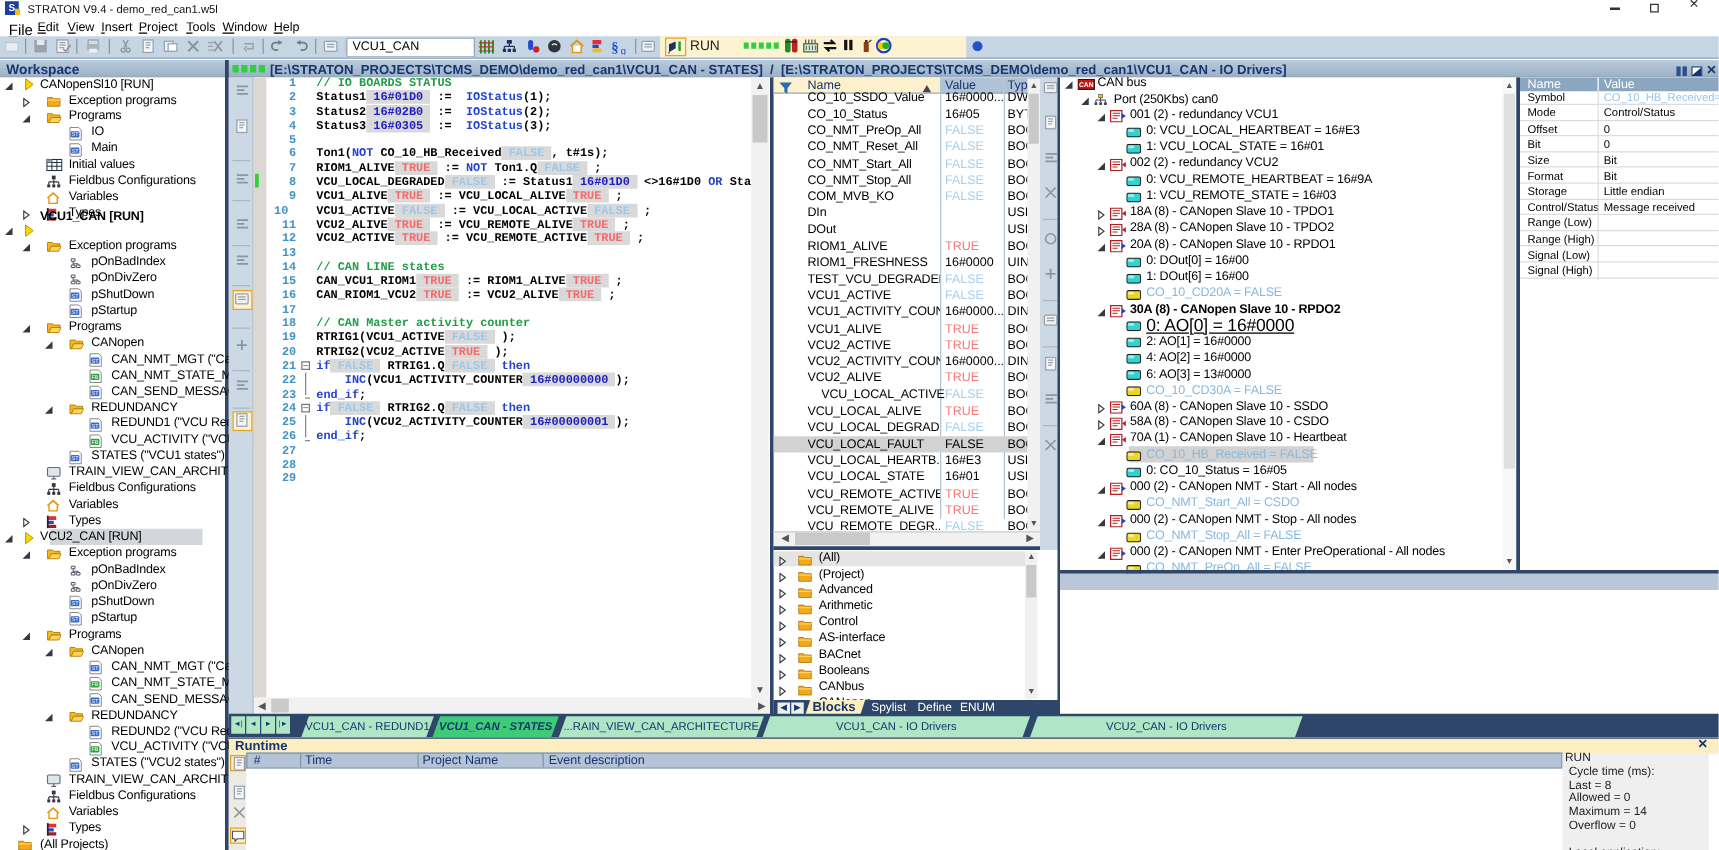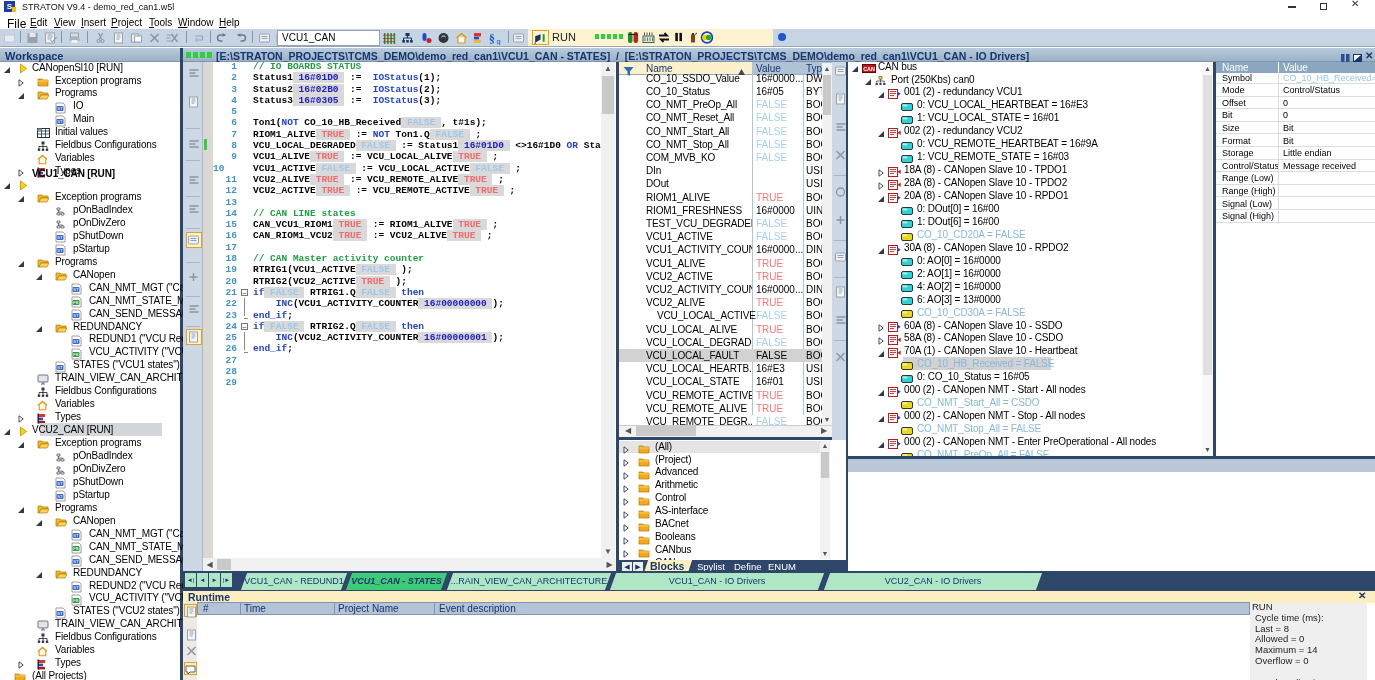--- a/index.html
+++ b/index.html
@@ -544,21 +544,21 @@
 <div style="position:absolute;left:213px;top:61px;width:24px;color:#4193c7;font-family:'Liberation Mono',monospace;font-size:9.5px;font-weight:bold;">
     <div style="height:11.3px;line-height:11.3px;text-align:right;">1</div>
     <div style="height:11.3px;line-height:11.3px;text-align:right;">2</div>
     <div style="height:11.3px;line-height:11.3px;text-align:right;">3</div>
     <div style="height:11.3px;line-height:11.3px;text-align:right;">4</div>
     <div style="height:11.3px;line-height:11.3px;text-align:right;">5</div>
     <div style="height:11.3px;line-height:11.3px;text-align:right;">6</div>
     <div style="height:11.3px;line-height:11.3px;text-align:right;">7</div>
     <div style="height:11.3px;line-height:11.3px;text-align:right;">8</div>
     <div style="height:11.3px;line-height:11.3px;text-align:right;">9</div>
-    <div style="height:11.3px;line-height:11.3px;text-align:left;">10</div>
+    <div style="height:11.3px;line-height:11.3px;text-align:center;">10</div>
     <div style="height:11.3px;line-height:11.3px;text-align:right;">11</div>
     <div style="height:11.3px;line-height:11.3px;text-align:right;">12</div>
     <div style="height:11.3px;line-height:11.3px;text-align:right;">13</div>
     <div style="height:11.3px;line-height:11.3px;text-align:right;">14</div>
     <div style="height:11.3px;line-height:11.3px;text-align:right;">15</div>
     <div style="height:11.3px;line-height:11.3px;text-align:right;">16</div>
     <div style="height:11.3px;line-height:11.3px;text-align:right;">17</div>
     <div style="height:11.3px;line-height:11.3px;text-align:right;">18</div>
     <div style="height:11.3px;line-height:11.3px;text-align:right;">19</div>
     <div style="height:11.3px;line-height:11.3px;text-align:right;">20</div>
@@ -1001,26 +1001,26 @@
     </svg></div>
 <div style="position:absolute;left:917px;top:227.8px;height:13px;line-height:13px;font-size:10px;color:#88b8e0;letter-spacing:-0.15px;white-space:nowrap;">CO_10_CD20A = FALSE</div>
 <div style="position:absolute;left:877px;top:243.3px;width:8px;height:8px;"><svg width="8" height="8" viewBox="0 0 8 8">
       <path d="M7 1v6H1z" fill="#333a44"></path>
     </svg></div>
 <div style="position:absolute;left:888px;top:242.3px;width:14px;height:10px;"><svg width="13" height="10" viewBox="0 0 13 10">
       <rect x="0.5" y="0.5" width="9" height="9" fill="#fff" stroke="#b02020" stroke-width="1"></rect>
       <path d="M2 2.6h6M2 4.6h6M2 6.6h4" stroke="#b02020" stroke-width="0.9"></path>
       <path d="M9.5 2.5l3.2 2.2l-3.2 2.2z" fill="#2040d0"></path>
     </svg></div>
-<div style="position:absolute;left:904px;top:240.8px;height:13px;line-height:13px;font-size:10px;color:#000;letter-spacing:-0.15px;white-space:nowrap;">30A (8) - CANopen Slave 10 - RPDO2</div>
+<div style="position:absolute;left:904px;top:240.8px;height:13px;line-height:13px;font-size:10px;color:#000;letter-spacing:-0.15px;white-space:nowrap;font-weight:bold;">30A (8) - CANopen Slave 10 - RPDO2</div>
 <div style="position:absolute;left:901px;top:255.2px;width:14px;height:10px;"><svg width="12" height="8" viewBox="0 0 12 8">
       <rect x="0.5" y="0.5" width="11" height="7" rx="1.5" fill="#2fd3d3" stroke="#222" stroke-width="0.9"></rect>
       <rect x="1.4" y="1.3" width="5" height="2.2" rx="1" fill="#ffffff" opacity="0.55"></rect>
     </svg></div>
-<div style="position:absolute;left:917px;top:253.8px;height:13px;line-height:13px;font-size:10px;color:#000;letter-spacing:-0.15px;white-space:nowrap;">0: AO[0] = 16#0000</div>
+<div style="position:absolute;left:917px;top:253.8px;height:13px;line-height:13px;font-size:14px;color:#000;letter-spacing:-0.15px;white-space:nowrap;text-decoration:underline;">0: AO[0] = 16#0000</div>
 <div style="position:absolute;left:901px;top:268.2px;width:14px;height:10px;"><svg width="12" height="8" viewBox="0 0 12 8">
       <rect x="0.5" y="0.5" width="11" height="7" rx="1.5" fill="#2fd3d3" stroke="#222" stroke-width="0.9"></rect>
       <rect x="1.4" y="1.3" width="5" height="2.2" rx="1" fill="#ffffff" opacity="0.55"></rect>
     </svg></div>
 <div style="position:absolute;left:917px;top:266.7px;height:13px;line-height:13px;font-size:10px;color:#000;letter-spacing:-0.15px;white-space:nowrap;">2: AO[1] = 16#0000</div>
 <div style="position:absolute;left:901px;top:281.1px;width:14px;height:10px;"><svg width="12" height="8" viewBox="0 0 12 8">
       <rect x="0.5" y="0.5" width="11" height="7" rx="1.5" fill="#2fd3d3" stroke="#222" stroke-width="0.9"></rect>
       <rect x="1.4" y="1.3" width="5" height="2.2" rx="1" fill="#ffffff" opacity="0.55"></rect>
     </svg></div>
 <div style="position:absolute;left:917px;top:279.6px;height:13px;line-height:13px;font-size:10px;color:#000;letter-spacing:-0.15px;white-space:nowrap;">4: AO[2] = 16#0000</div>

